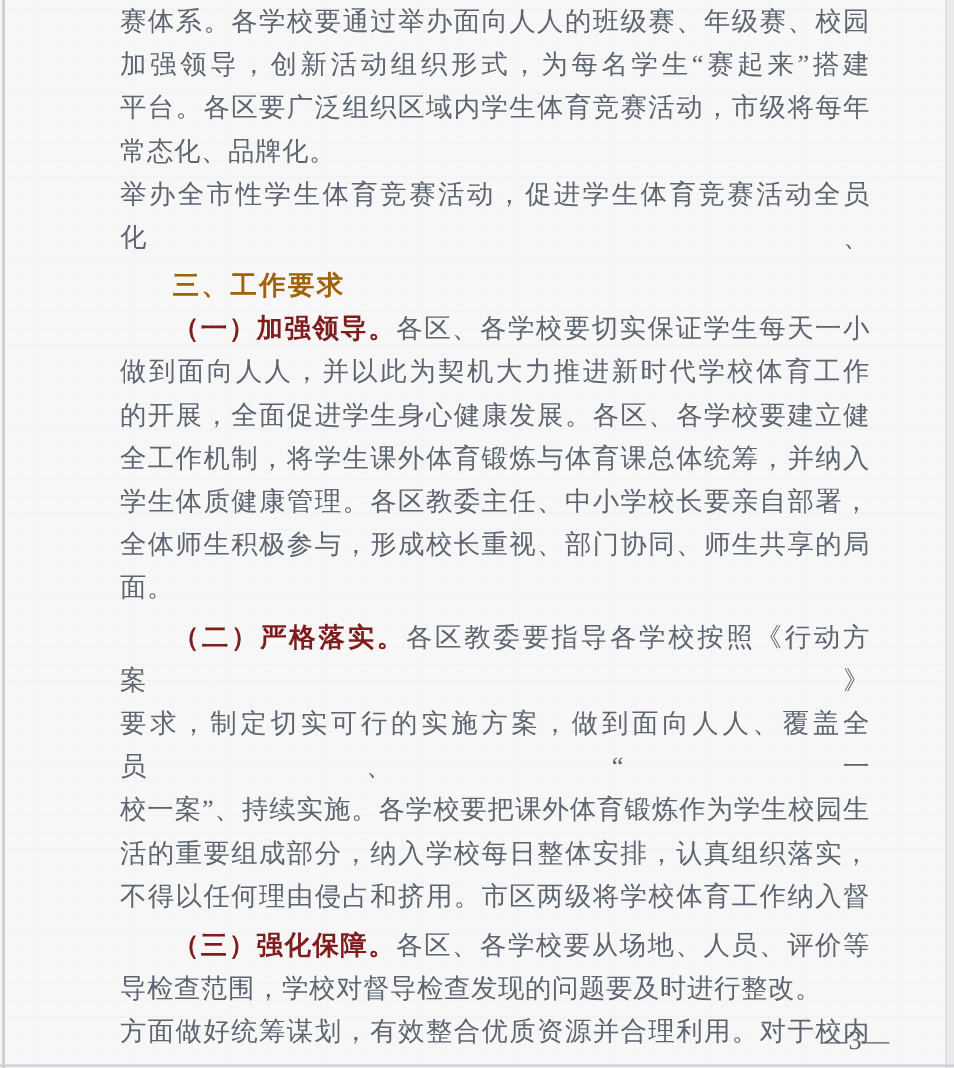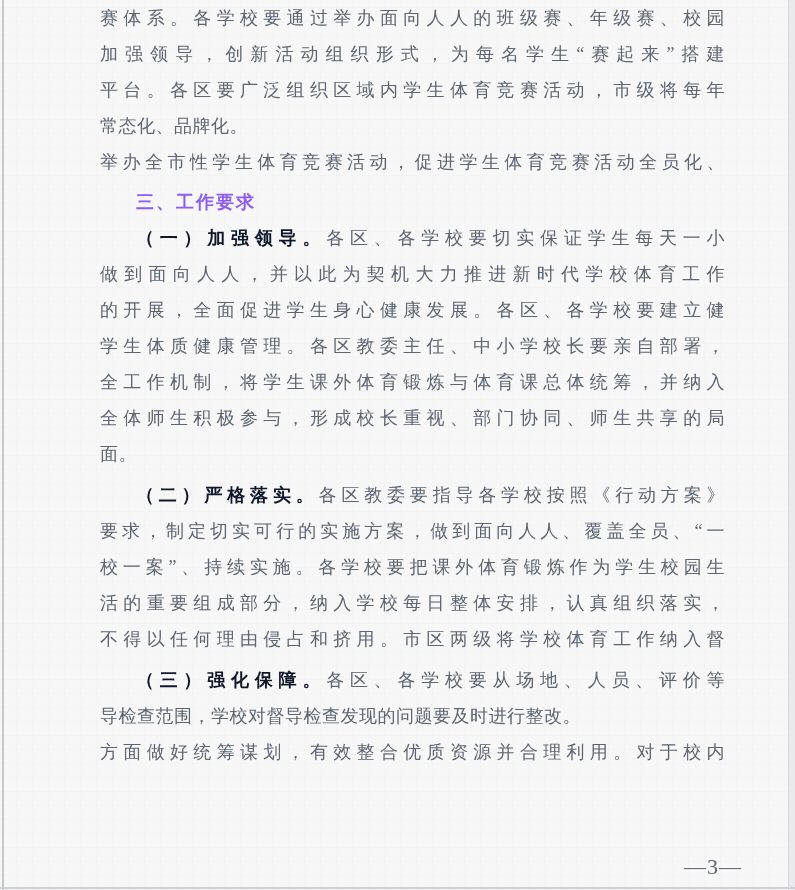--- a/index.html
+++ b/index.html
@@ -37,21 +37,21 @@
     width: 795px; height: 2px;
     background: #cfd0d4;
   }
   .content {
     position: absolute;
     left: 100px;
     top: 0;
     width: 625px;
   }
   .line {
-    font-size: 18px;
+    font-size: 22px;
     line-height: 36px;
     color: #5d6570;
     letter-spacing: 0.5px;
     white-space: nowrap;
   }
   .line.justify {
     white-space: normal;
     text-align: justify;
     text-align-last: justify;
     text-justify: inter-ideograph;
@@ -59,27 +59,27 @@
   .line.indent {
     text-indent: 2em;
   }
   .line.space-before {
     margin-top: 5px;
     font-family: Liberation Serif, serif;
   }
   .line.heading {
     font-family: "Liberation Sans", "DejaVu Sans", sans-serif;
     font-weight: 700;
-    color: #8b5cf6;
+    color: #a16207;
     margin-top: 4px;
     letter-spacing: 2px;
   }
   .lead {
     font-weight: 600;
-    color: #0f172a;
+    color: #7f1d1d;
   }
   .page-number {
     position: absolute;
     top: 853px;
     right: 53px;
     font-size: 22px;
     line-height: 28px;
     color: #5d6570;
     letter-spacing: 1px;
     font-family: "Liberation Serif", "DejaVu Serif", serif;
@@ -96,22 +96,22 @@
   <div class="content" id="lines-container">
       <div class="line justify">赛体系。各学校要通过举办面向人人的班级赛、年级赛、校园</div>
       <div class="line justify">加强领导，创新活动组织形式，为每名学生“赛起来”搭建</div>
       <div class="line justify">平台。各区要广泛组织区域内学生体育竞赛活动，市级将每年</div>
       <div class="line">常态化、品牌化。</div>
       <div class="line justify">举办全市性学生体育竞赛活动，促进学生体育竞赛活动全员化、</div>
       <div class="line heading indent">三、工作要求</div>
       <div class="line justify indent"><span class="lead">（一）加强领导。</span><span>各区、各学校要切实保证学生每天一小</span></div>
       <div class="line justify">做到面向人人，并以此为契机大力推进新时代学校体育工作</div>
       <div class="line justify">的开展，全面促进学生身心健康发展。各区、各学校要建立健</div>
+      <div class="line justify">全工作机制，将学生课外体育锻炼与体育课总体统筹，并纳入</div>
       <div class="line justify">学生体质健康管理。各区教委主任、中小学校长要亲自部署，</div>
-      <div class="line justify">全工作机制，将学生课外体育锻炼与体育课总体统筹，并纳入</div>
       <div class="line justify">全体师生积极参与，形成校长重视、部门协同、师生共享的局</div>
       <div class="line">面。</div>
       <div class="line justify indent space-before"><span class="lead">（二）严格落实。</span><span>各区教委要指导各学校按照《行动方案》</span></div>
       <div class="line justify">要求，制定切实可行的实施方案，做到面向人人、覆盖全员、“一</div>
       <div class="line justify">校一案”、持续实施。各学校要把课外体育锻炼作为学生校园生</div>
       <div class="line justify">活的重要组成部分，纳入学校每日整体安排，认真组织落实，</div>
       <div class="line justify">不得以任何理由侵占和挤用。市区两级将学校体育工作纳入督</div>
       <div class="line justify indent space-before"><span class="lead">（三）强化保障。</span><span>各区、各学校要从场地、人员、评价等</span></div>
       <div class="line">导检查范围，学校对督导检查发现的问题要及时进行整改。</div>
       <div class="line justify">方面做好统筹谋划，有效整合优质资源并合理利用。对于校内</div>

